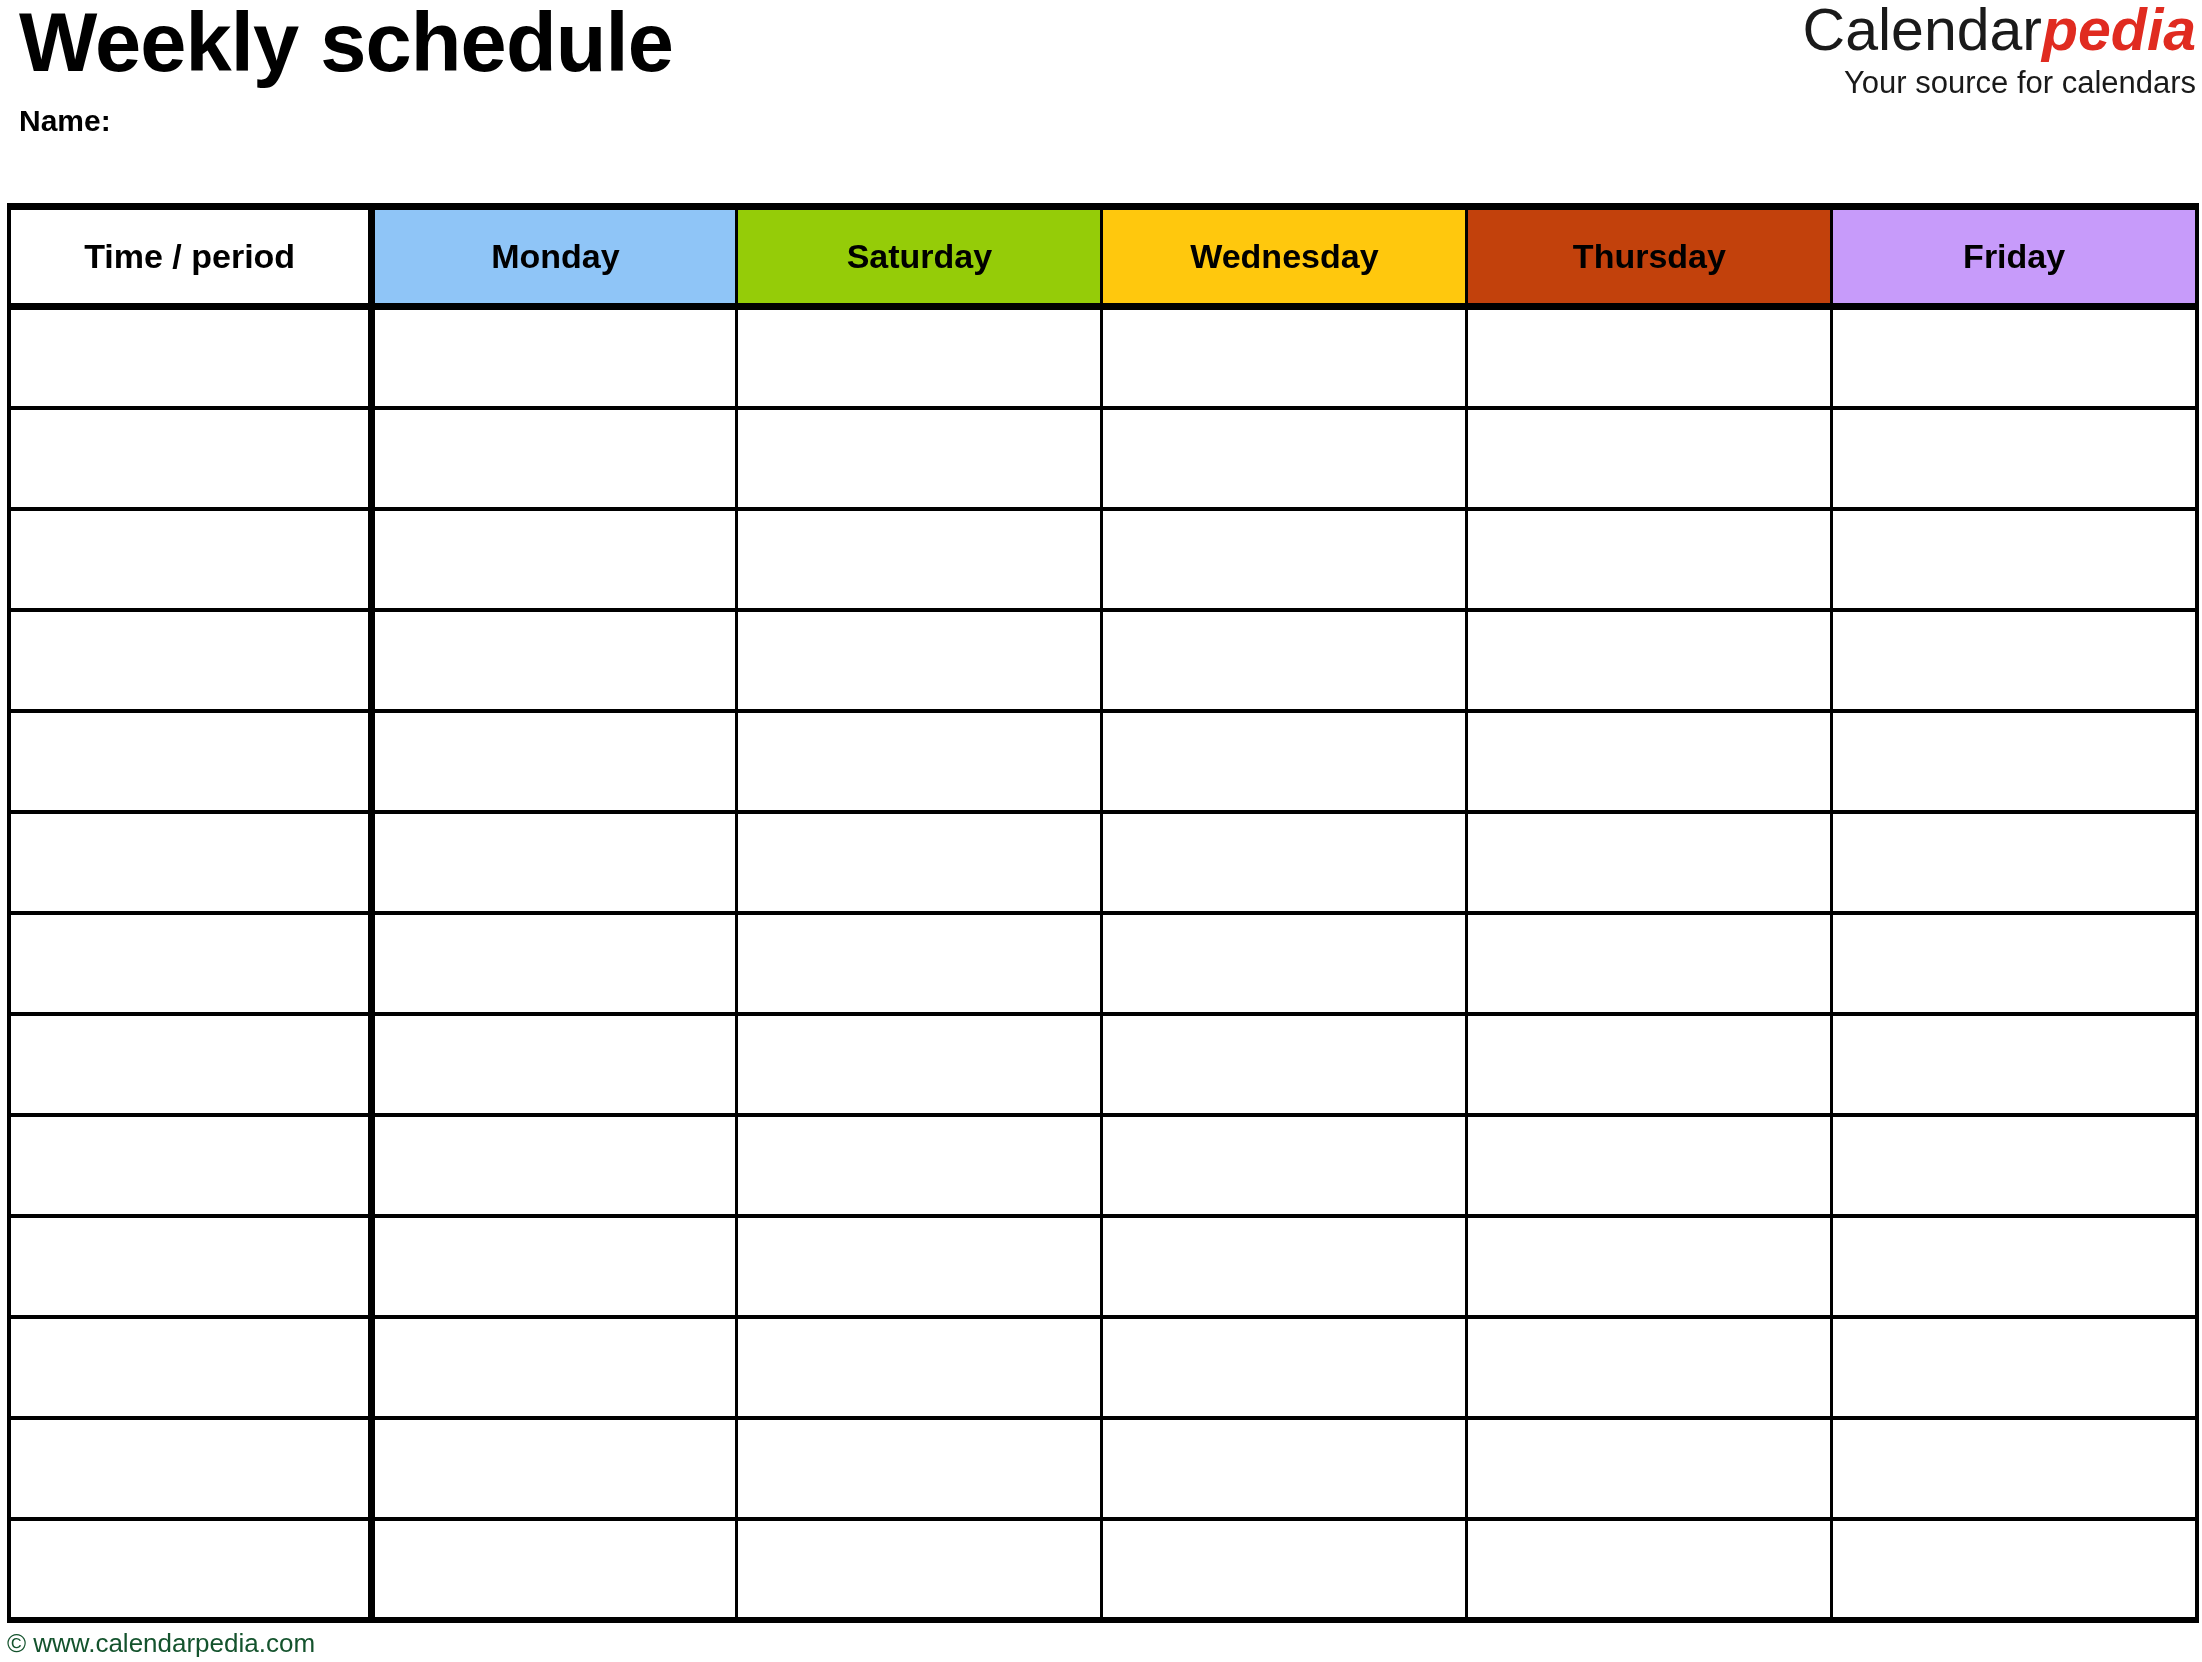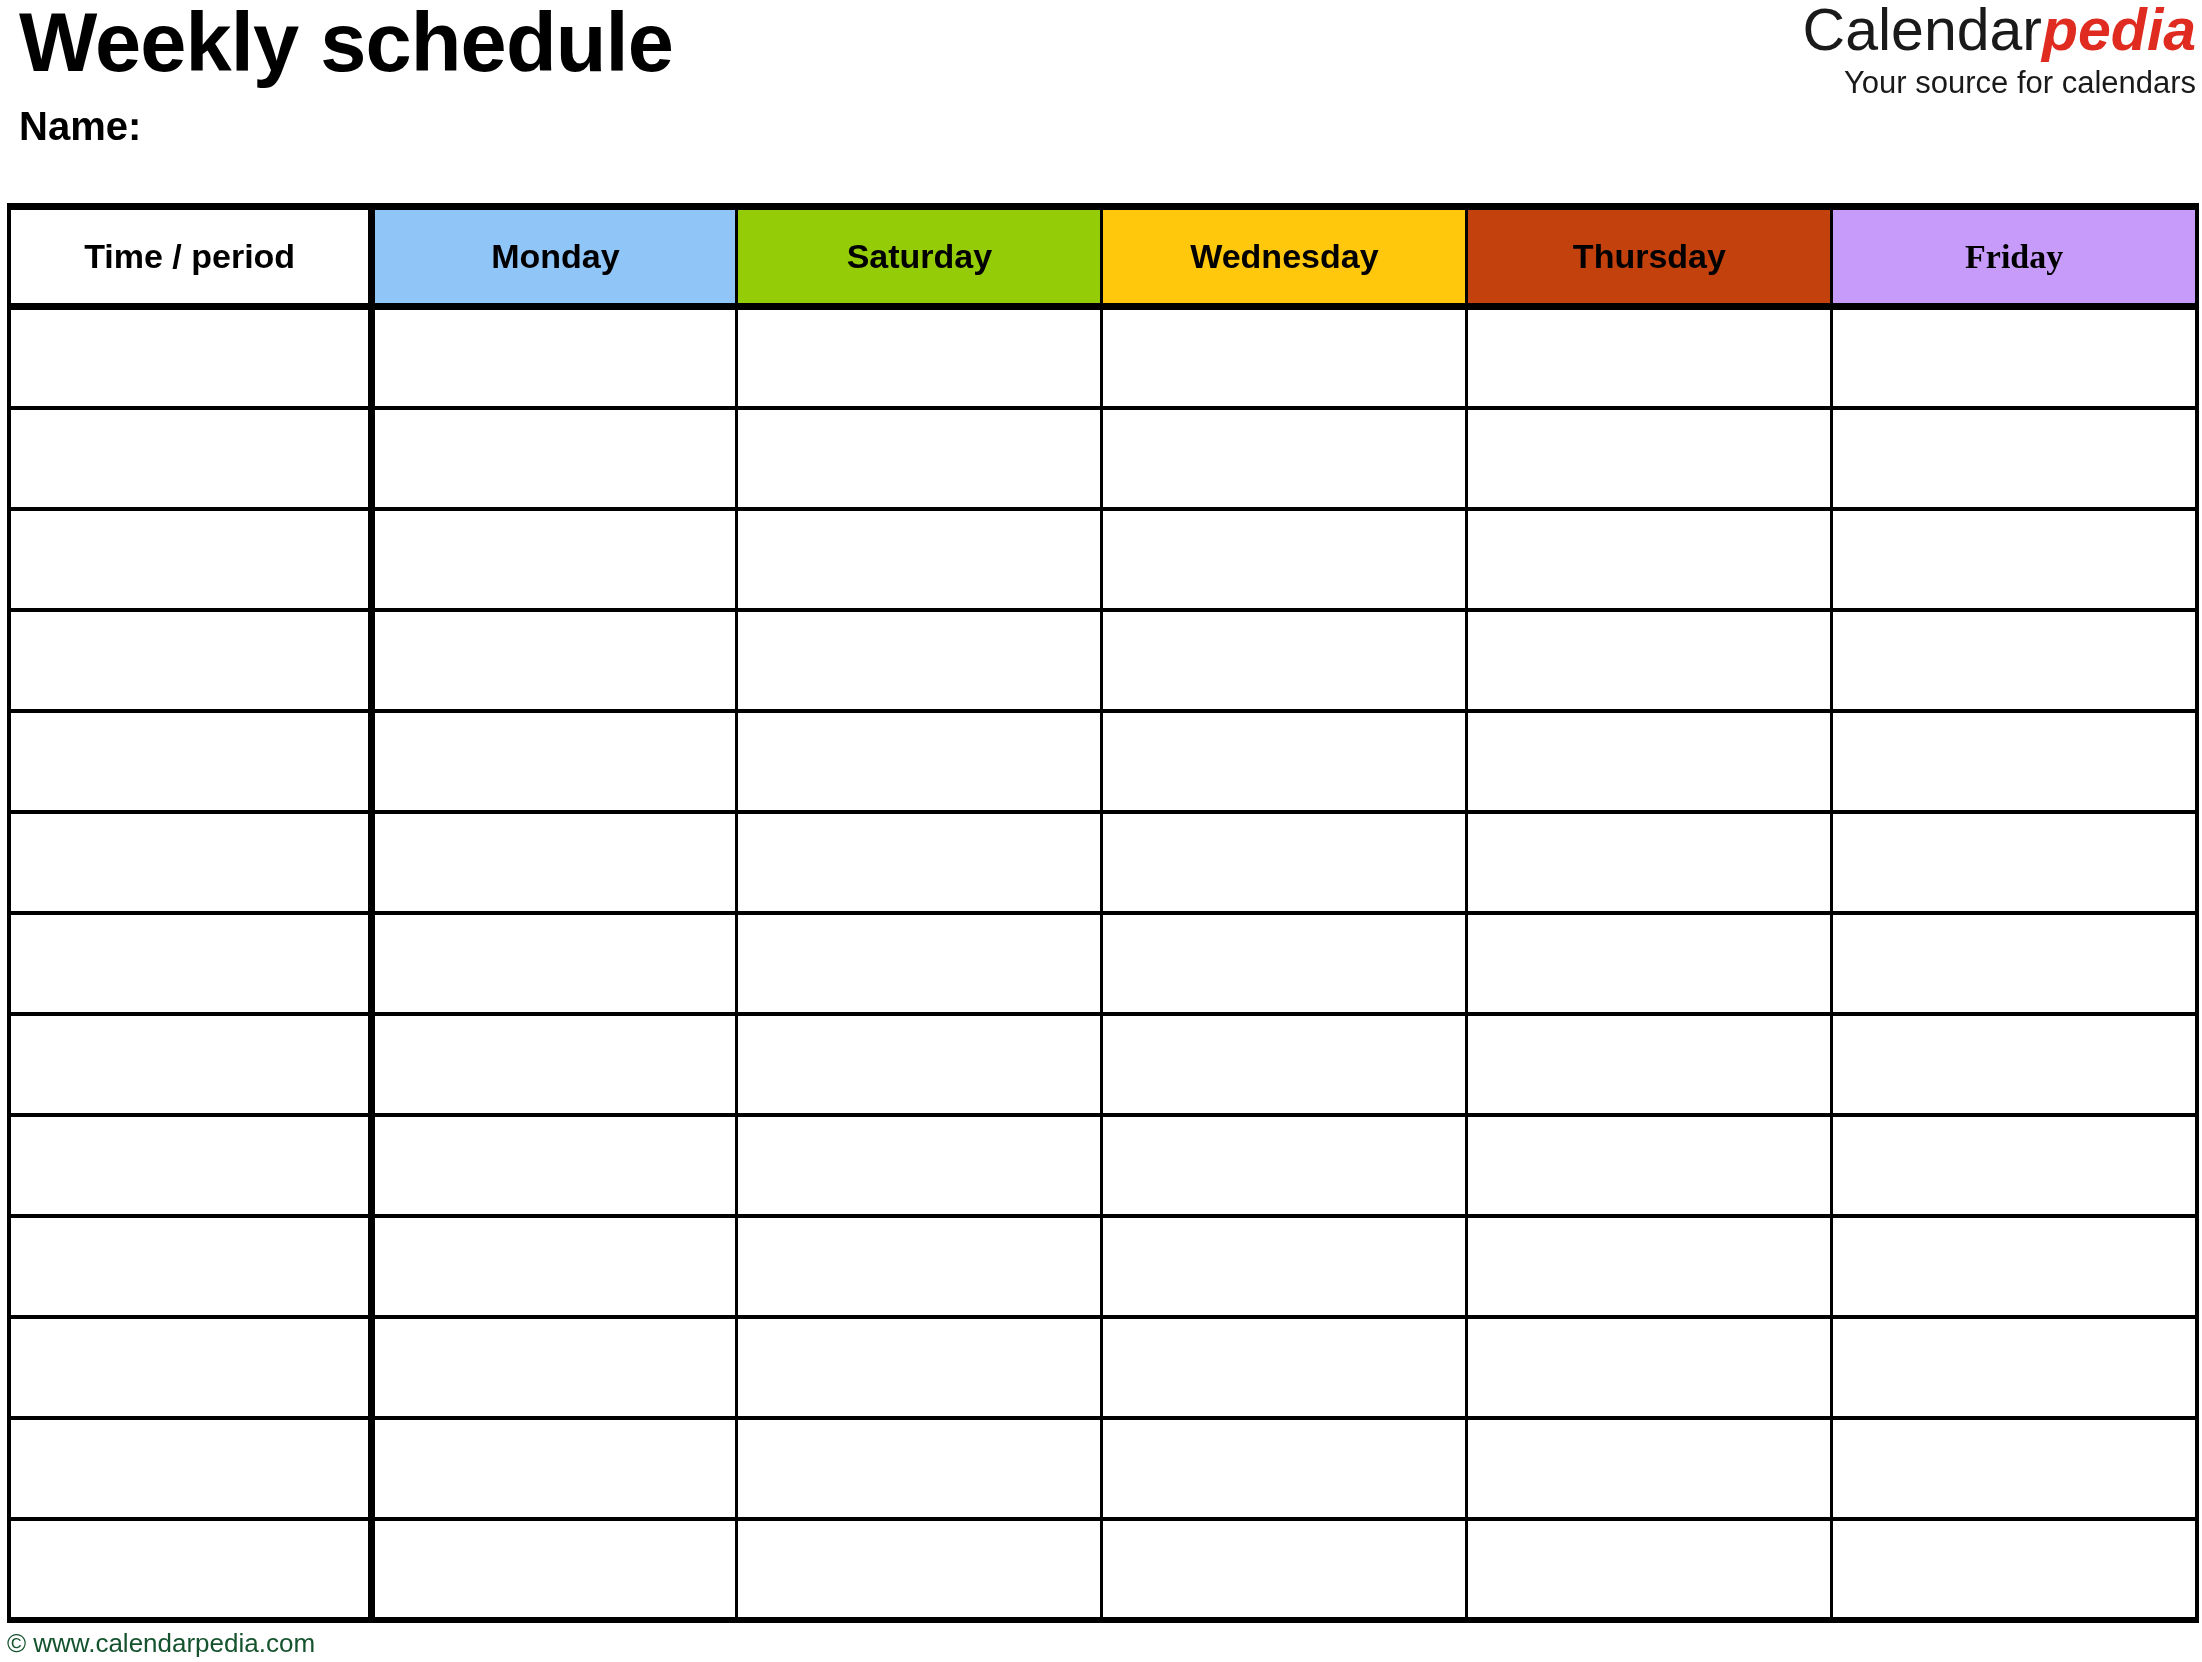--- a/index.html
+++ b/index.html
@@ -39,21 +39,21 @@
     font-stretch: condensed;
     letter-spacing: -0.9px;
     line-height: 1.2;
     white-space: nowrap;
   }
 
   .name-label {
     position: absolute;
     left: 19px;
     top: 106px;
-    font-size: 40px;
+    font-size: 30px;
     font-weight: bold;
     line-height: 1;
     white-space: nowrap;
   }
 
   
   .brand {
     position: absolute;
     right: 6.9px;
     top: 0px;
@@ -185,21 +185,21 @@
         <col class="col-day">
         <col class="col-day">
       </colgroup>
       <thead>
         <tr class="head-row">
             <th class="th-time" style="background: rgb(255, 255, 255);">Time / period</th>
             <th style="background: rgb(143, 197, 247);">Monday</th>
             <th style="background: rgb(149, 204, 8);">Saturday</th>
             <th style="background: rgb(255, 200, 13);">Wednesday</th>
             <th style="background: #c2410c;">Thursday</th>
-            <th class="th-last" style="background: rgb(199, 155, 250); font-family: Liberation Serif, serif;">Friday</th>
+            <th class="th-last" style="background: rgb(199, 155, 250);">Friday</th>
           </tr>
       </thead>
       <tbody>
           <tr class="body-row">
             <td class="td-time"></td>
             <td></td>
             <td></td>
             <td></td>
             <td></td>
             <td class="td-last"></td>

